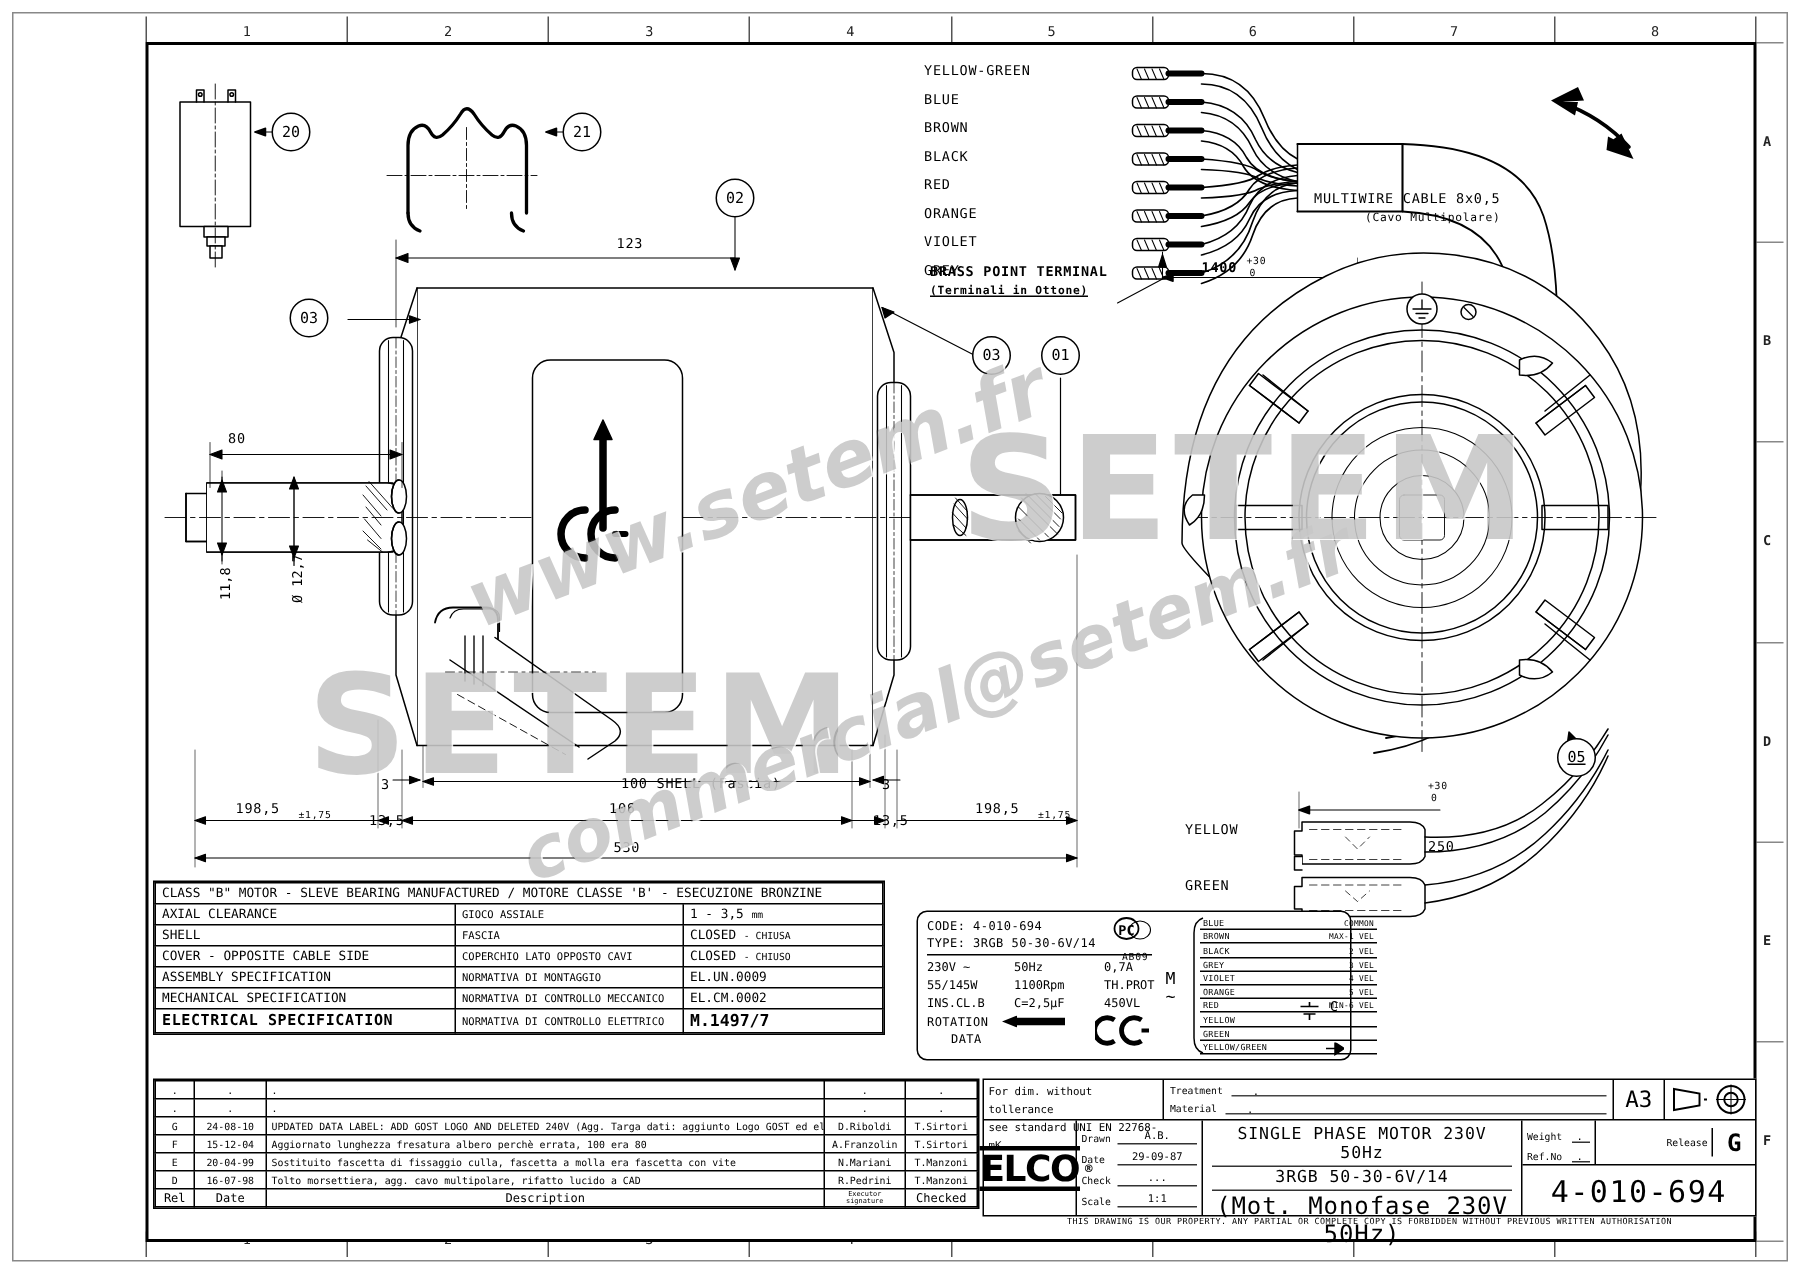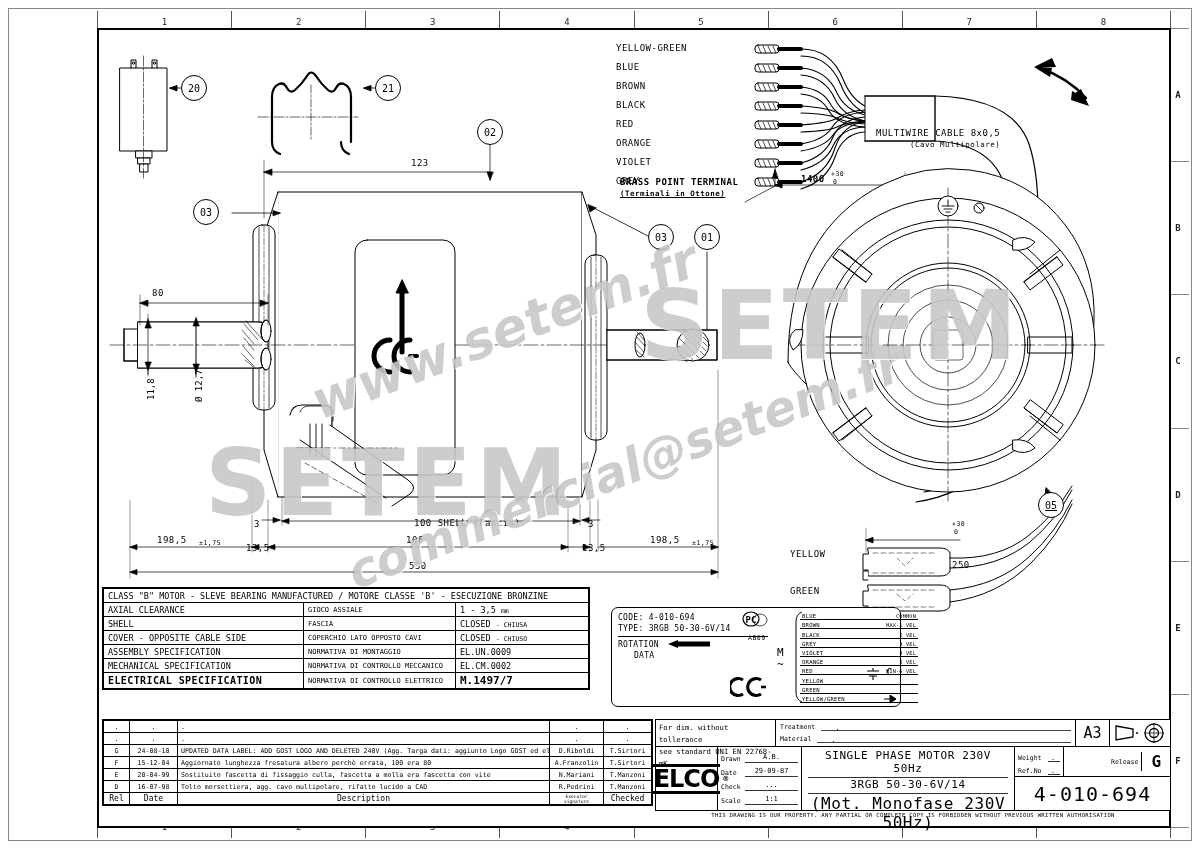--- a/index.html
+++ b/index.html
@@ -709,20 +709,31 @@
             <g stroke="#000" fill="none" stroke-width="1.2">
           <ellipse cx="9" cy="8" rx="8" ry="7" fill="#fff"></ellipse>
           <ellipse cx="18" cy="9" rx="7" ry="6" stroke-width=".7"></ellipse>
         </g>
         <text x="9" y="12" font-size="9" font-family="DejaVu Sans Mono, monospace" text-anchor="middle" font-weight="bold">PC</text>
         </svg>
       </div>
       <div class="dt xs" style="left:136px; top:26px;">AB09</div>
 
       <div class="np-hr"></div>
+      <div class="np-grid">
+        <span>230V ~</span>
+        <span>50Hz</span>
+        <span>0,7A</span>
+        <span>55/145W</span>
+        <span>1100Rpm</span>
+        <span>TH.PROT</span>
+        <span>INS.CL.B</span>
+        <span>C=2,5µF</span>
+        <span>450VL</span>
+      </div>
       <div class="np-row" style="margin-top:1px;">
         <span>ROTATION</span>
         <svg width="48" height="8" style="vertical-align:-1px;">
           <path d="M46 4 L14 4" stroke="#000" stroke-width="5"></path>
           <path d="M14 0 L4 4 L14 8 Z" fill="#000"></path>
         </svg>
       </div>
       <div class="np-row" style="padding-left:16px;">DATA</div>
 
       <div style="position:absolute; right:6px; bottom:3px;">

